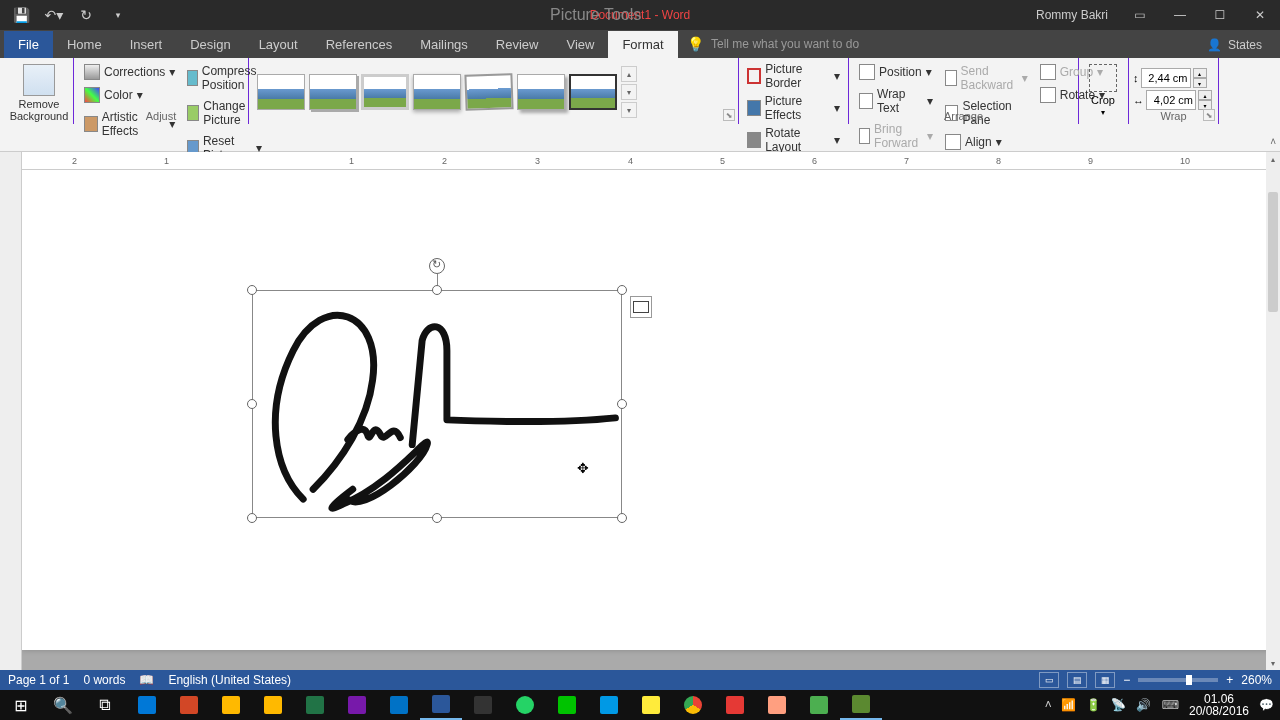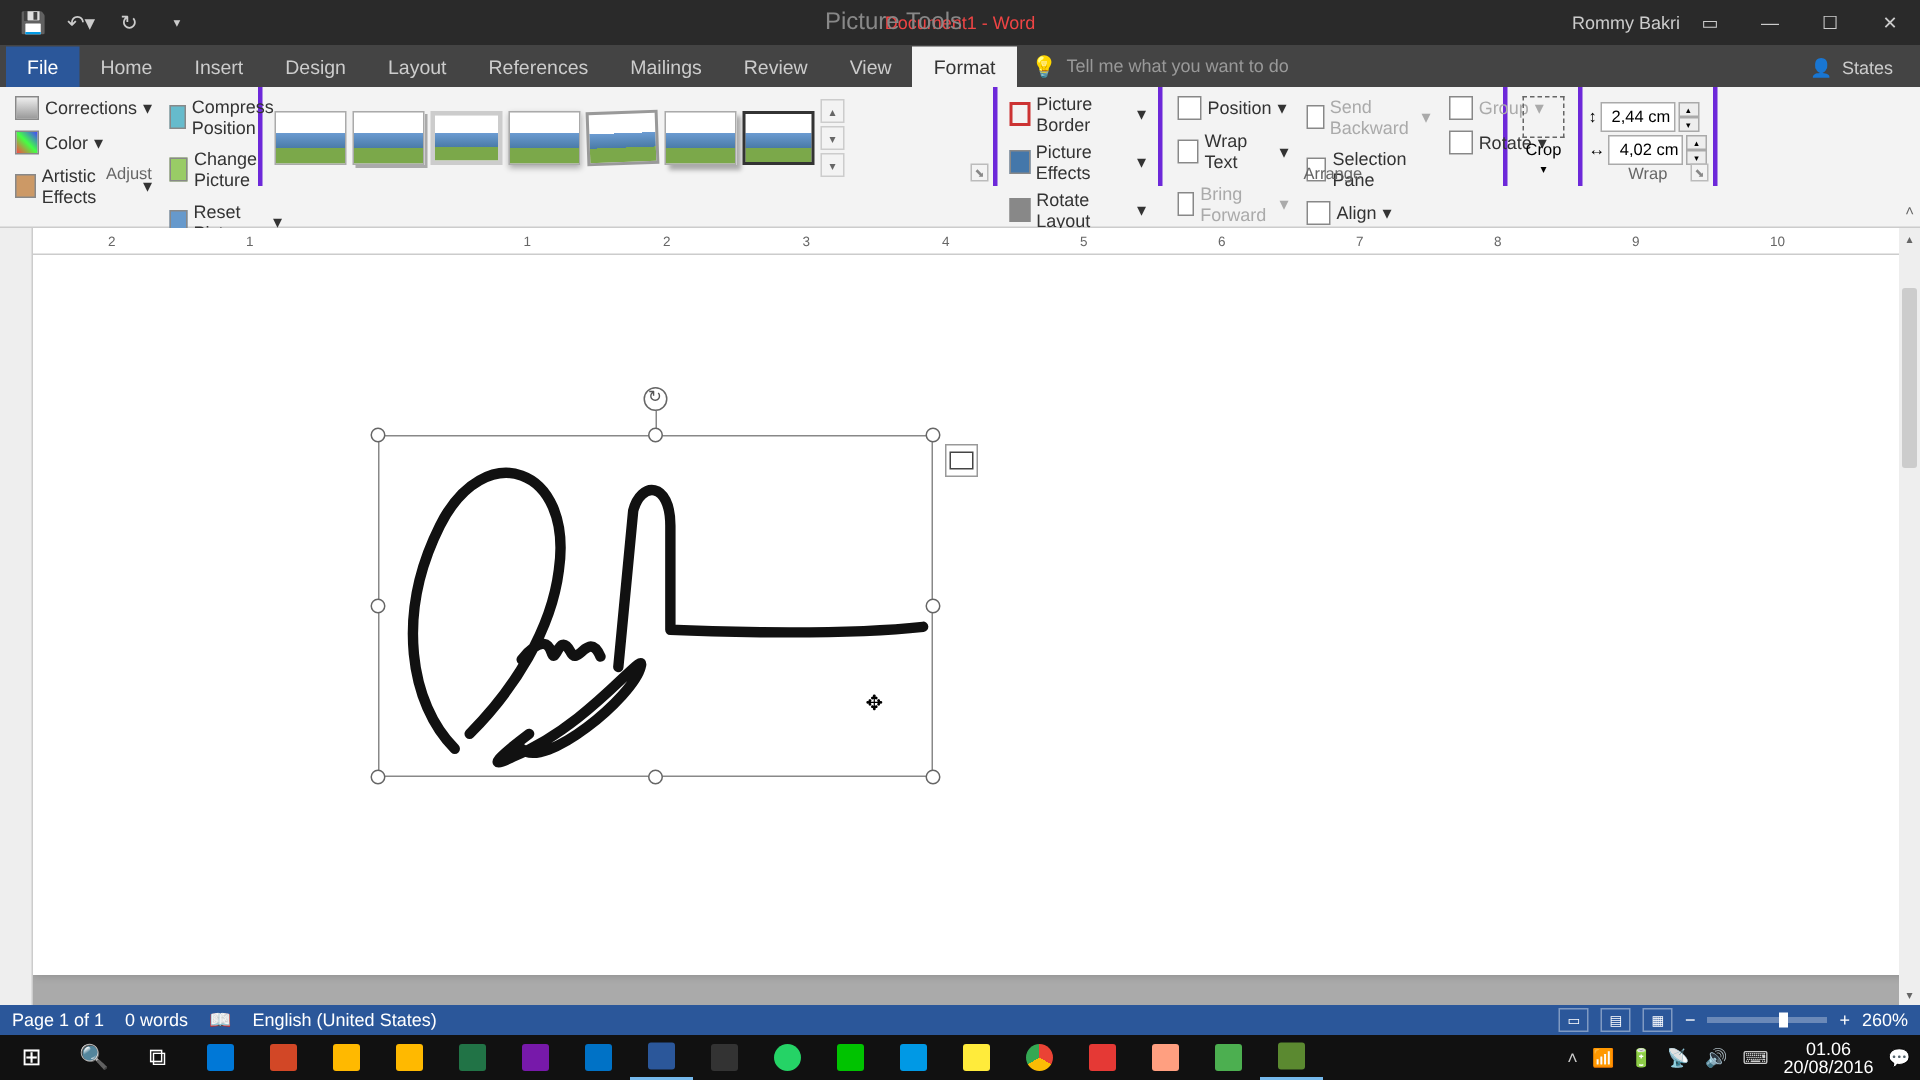--- a/index.html
+++ b/index.html
@@ -5,35 +5,35 @@
 *{margin:0;padding:0;box-sizing:border-box;font-family:'Segoe UI',sans-serif;font-size:12px;user-select:none}
 body{width:1280px;height:720px;background:#fff;overflow:hidden;position:relative}
 
 
 .titlebar{height:30px;background:#2a2a2a;display:flex;align-items:center;color:#ccc;position:relative}
 .titlebar-left{display:flex;align-items:center;gap:8px;padding-left:10px}
 .qat-btn{width:24px;height:24px;display:flex;align-items:center;justify-content:center;color:#ccc;font-size:14px}
 .doc-title{position:absolute;left:50%;transform:translateX(-50%);text-align:center;color:#ef4444;font-size:12px}
 .context-tab{position:absolute;left:550px;color:#888;font-size:16px}
 .titlebar-right{position:absolute;right:0;display:flex;align-items:center}
-.user-name{color:#ccc;font-size:12px}
+.user-name{color:#ccc;margin-right:12px;font-size:12px}
 .win-btn{width:40px;height:30px;display:flex;align-items:center;justify-content:center;color:#ccc;font-size:12px}
 
 
 .ribbon-tabs{height:28px;background:#444;display:flex;align-items:flex-end;padding-left:4px}
 .tab{padding:6px 14px;color:#ccc;font-size:13px;cursor:pointer}
 .tab.file{background:#2b579a;color:#fff}
 .tab.active{background:#f3f3f3;color:#333}
 .tellme{display:flex;align-items:center;gap:6px;color:#999;padding:6px 10px;font-size:13px}
 .tellme-icon{font-size:14px;color:#888}
 .share{position:absolute;right:10px;display:flex;align-items:center;gap:6px;color:#ccc;padding:6px 8px}
 
 
 .ribbon{height:94px;background:#f3f3f3;border-bottom:1px solid #ccc;display:flex;position:relative}
-.group{border-right:3px solid #6d28d9;display:flex;flex-direction:column;padding:2px 4px 0 4px;height:66px;position:relative}
+.group{border-right:1px solid #6d28d9;display:flex;flex-direction:column;padding:2px 4px 0 4px;height:66px;position:relative}
 .group-label{position:absolute;bottom:2px;left:0;right:0;text-align:center;font-size:11px;color:#666}
 .group-body{flex:1;display:flex}
 
 
 .rm-bg{width:70px;display:flex;flex-direction:column;align-items:center;padding-top:4px;gap:2px}
 .rm-bg-icon{width:32px;height:32px;border:1px solid #999;background:linear-gradient(#e8f0f8,#d0e0f0)}
 .rm-bg-label{font-size:11px;color:#333;text-align:center;line-height:12px}
 
 
 .adjust{width:175px}
@@ -152,20 +152,27 @@
     <span class="tellme-icon">💡</span>
     <span>Tell me what you want to do</span>
   </div>
   <div class="share">
     <span>👤</span>
     <span>States</span>
   </div>
 </div>
 
 <div class="ribbon">
+  <div class="group" style="width:74px">
+    <div class="rm-bg">
+      <div class="rm-bg-icon"></div>
+      <div class="rm-bg-label" style="white-space:pre-line">Remove
+Background</div>
+    </div>
+  </div>
 
   <div class="group adjust">
     <div class="group-body">
       <div class="col">
         <div class="small-btn"><span class="sb-icon" style="background:linear-gradient(#eee,#999)"></span><span>Corrections</span> ▾</div>
         <div class="small-btn"><span class="sb-icon" style="background:linear-gradient(45deg,#f44,#4f4,#44f)"></span><span>Color</span> ▾</div>
         <div class="small-btn"><span class="sb-icon" style="background:#c96"></span><span>Artistic Effects</span> ▾</div>
       </div>
       <div class="col">
         <div class="small-btn">

